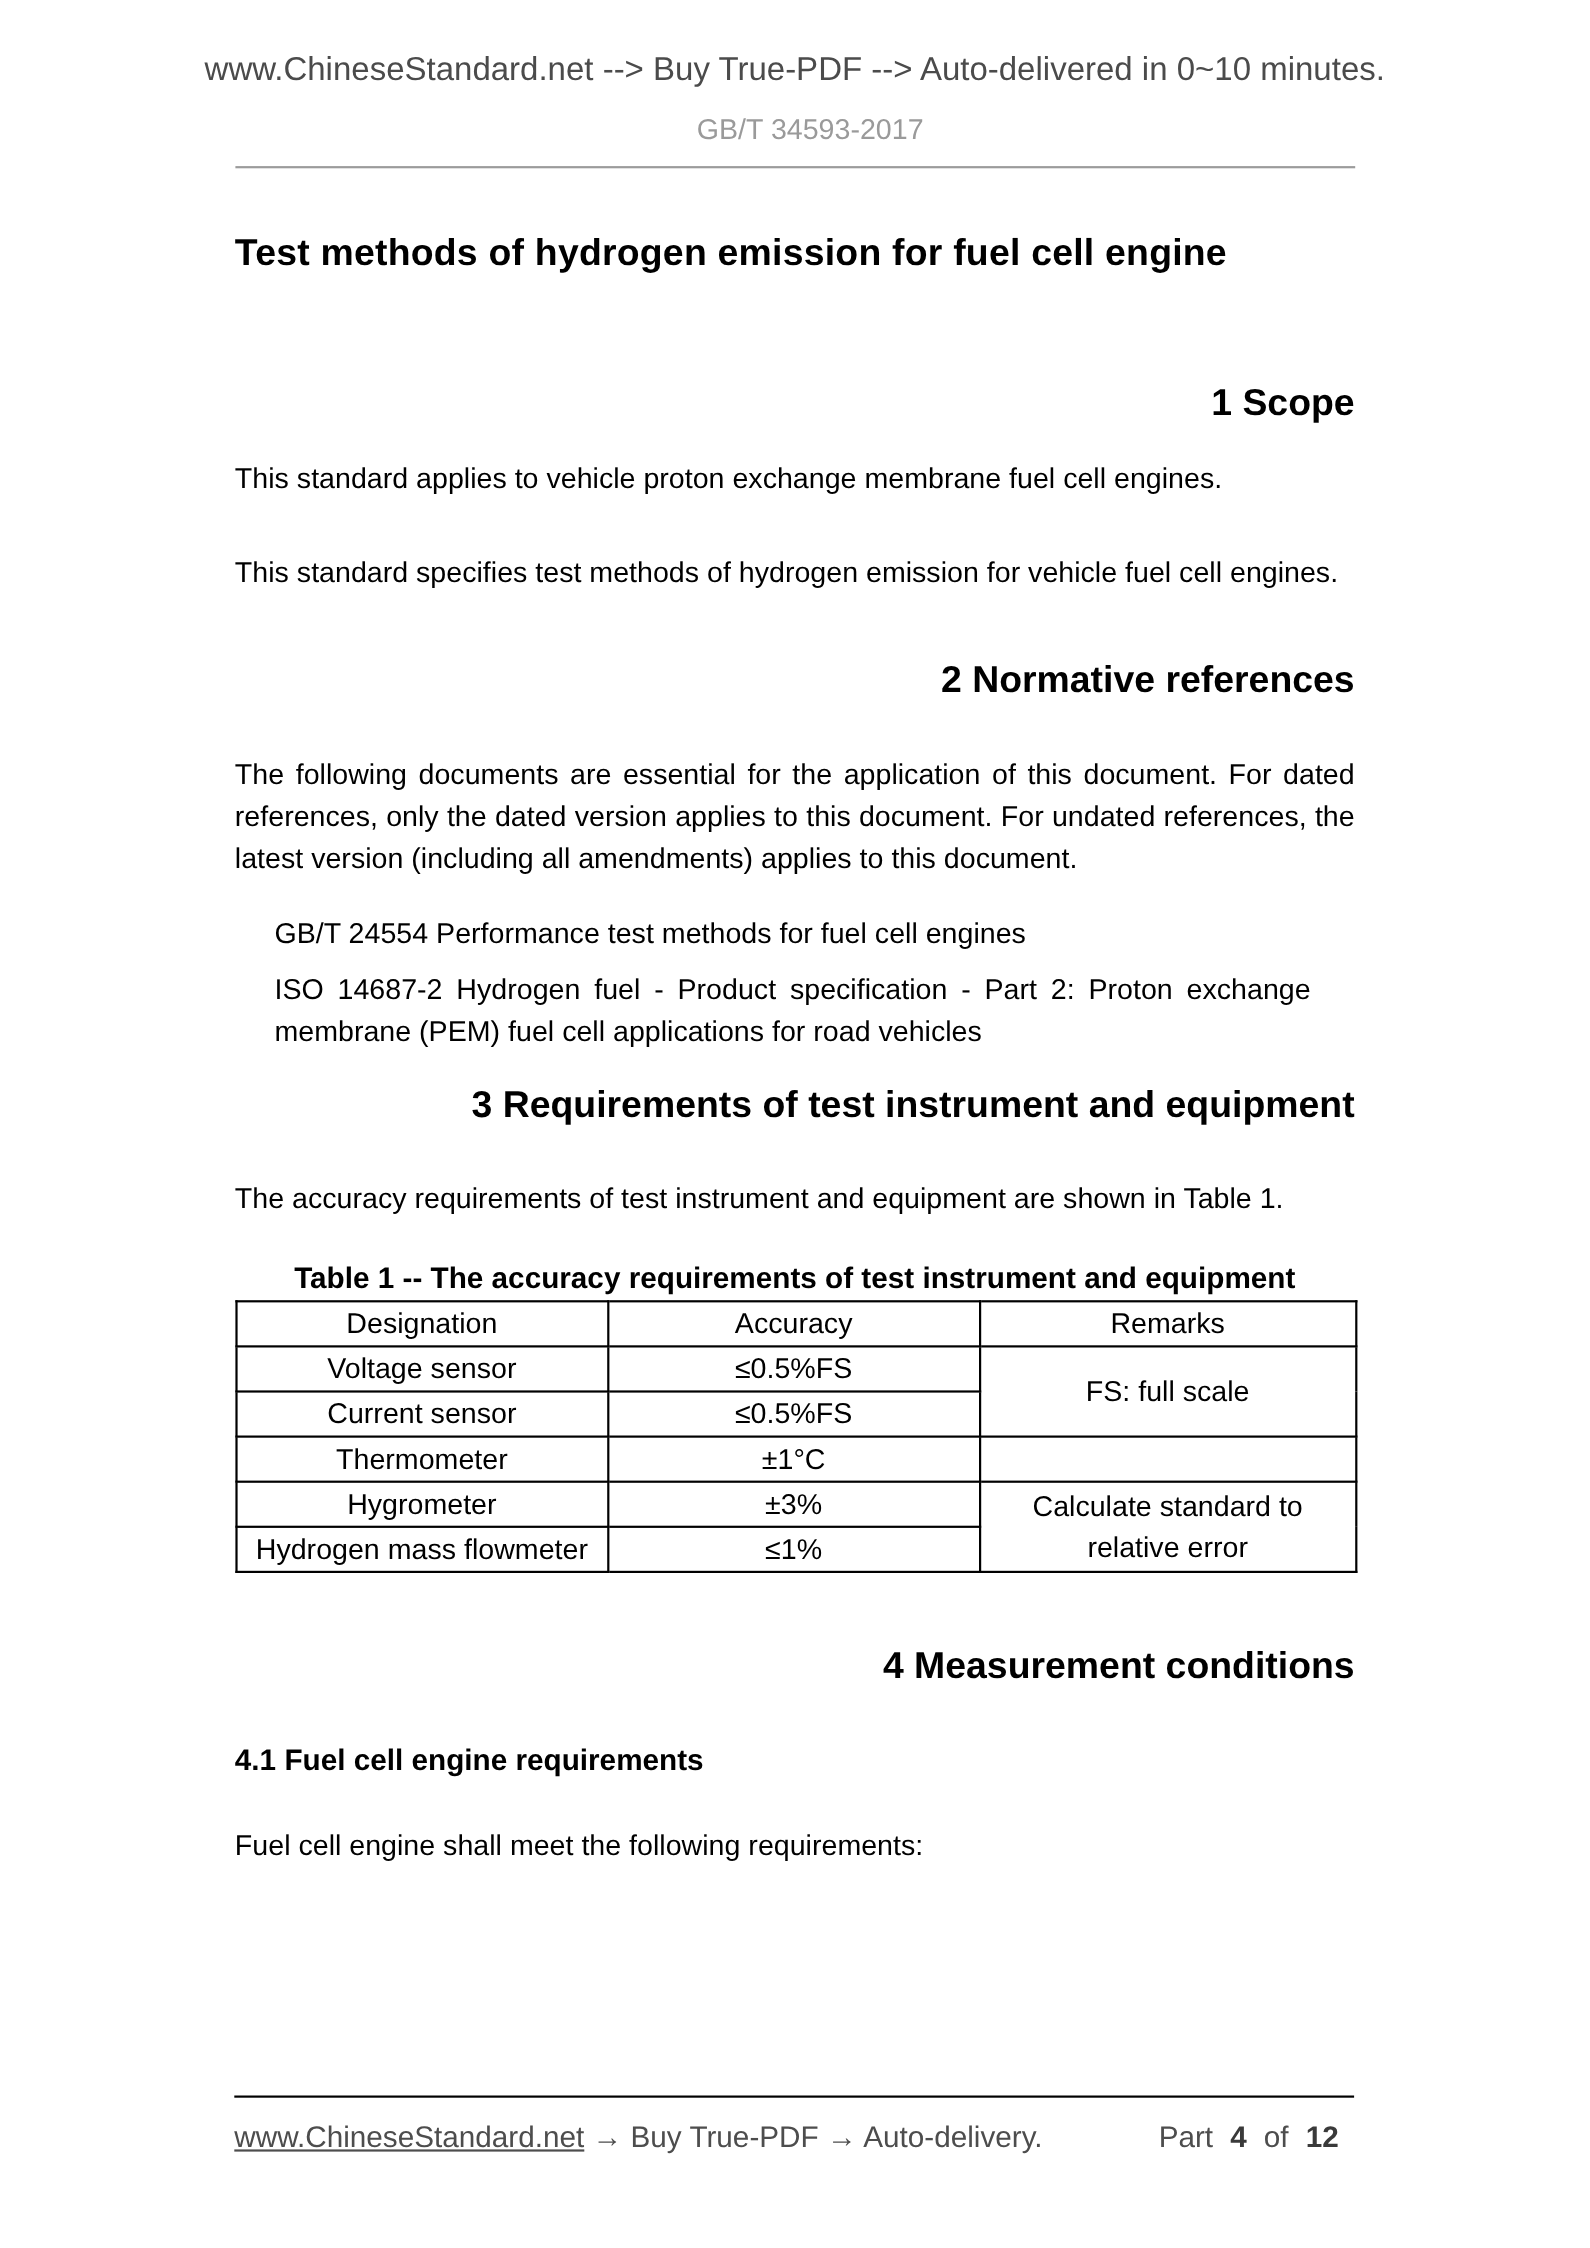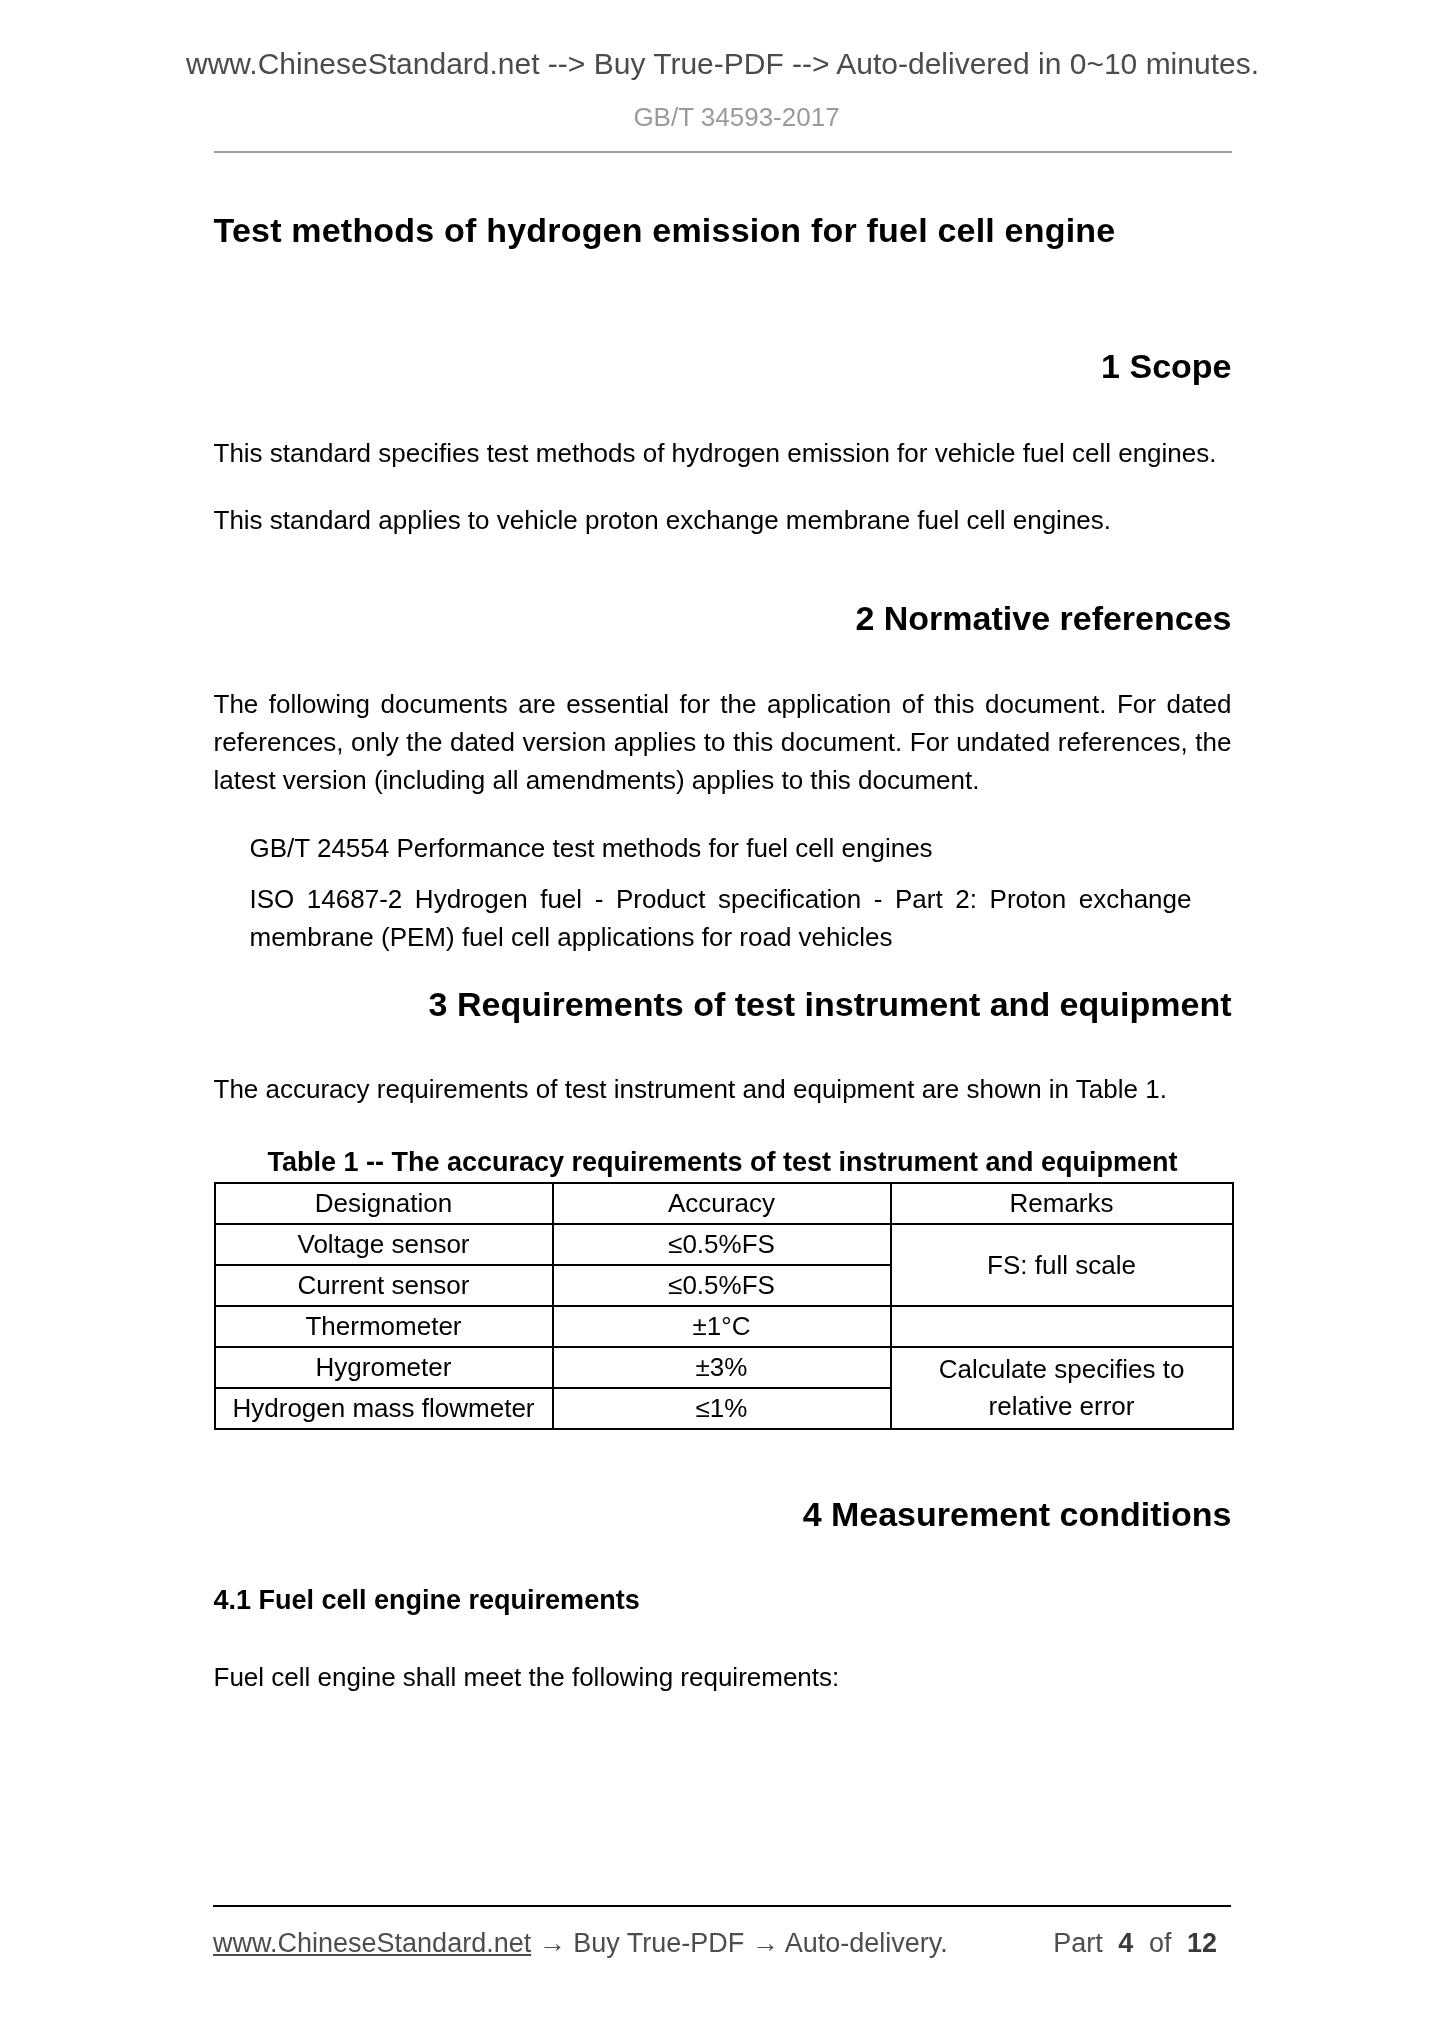--- a/index.html
+++ b/index.html
@@ -144,22 +144,22 @@
     <div class="hdr-line1">www.ChineseStandard.net --&gt; Buy True-PDF --&gt; Auto-delivered in 0~10 minutes.</div>
     <div class="hdr-line2">GB/T 34593-2017</div>
     <div class="hdr-rule"></div>
   </div>
 
   <div class="content">
 
     <div class="doc-title">Test methods of hydrogen emission for fuel cell engine</div>
 
     <h2 class="sec sec-scope">1 Scope</h2>
+    <p class="para p-scope-2">This standard applies to vehicle proton exchange membrane fuel cell engines.</p>
     <p class="para p-scope-1">This standard specifies test methods of hydrogen emission for vehicle fuel cell engines.</p>
-    <p class="para p-scope-2">This standard applies to vehicle proton exchange membrane fuel cell engines.</p>
 
     <h2 class="sec sec-normative">2 Normative references</h2>
     <p class="para p-normative">The following documents are essential for the application of this document. For dated references, only the dated version applies to this document. For undated references, the latest version (including all amendments) applies to this document.</p>
     <p class="ref ref-gbt">GB/T 24554 Performance test methods for fuel cell engines</p>
     <p class="ref ref-iso">ISO 14687-2 Hydrogen fuel - Product specification - Part 2: Proton exchange membrane (PEM) fuel cell applications for road vehicles</p>
 
     <h2 class="sec sec-requirements">3 Requirements of test instrument and equipment</h2>
     <p class="para p-requirements">The accuracy requirements of test instrument and equipment are shown in Table 1.</p>
 
     <div class="tbl-caption">Table 1 -- The accuracy requirements of test instrument and equipment</div>
@@ -188,21 +188,21 @@
           <td>≤0.5%FS</td>
         </tr>
         <tr>
           <td>Thermometer</td>
           <td>±1°C</td>
           <td></td>
         </tr>
         <tr>
           <td>Hygrometer</td>
           <td>±3%</td>
-          <td rowspan="2">Calculate specifies to relative error</td>
+          <td rowspan="2">Calculate standard to relative error</td>
         </tr>
         <tr>
           <td>Hydrogen mass flowmeter</td>
           <td>≤1%</td>
         </tr>
       </tbody>
     </table>
 
     <h2 class="sec sec-measurement">4 Measurement conditions</h2>
     <h3 class="subsec sub-fuelcell">4.1 Fuel cell engine requirements</h3>

